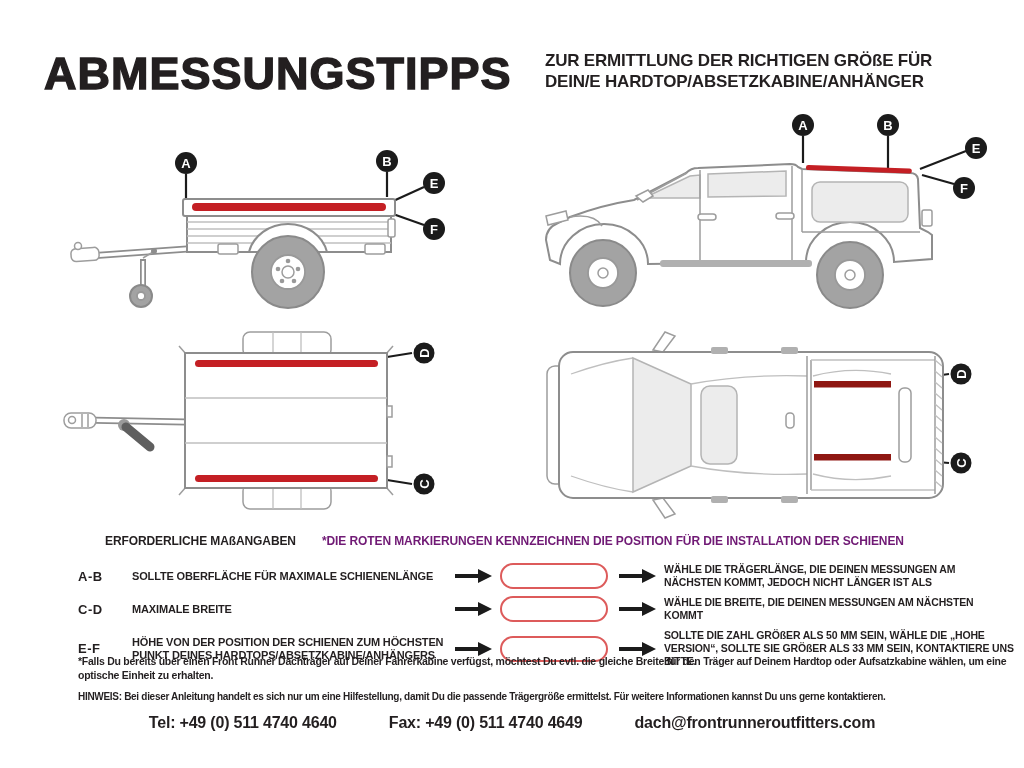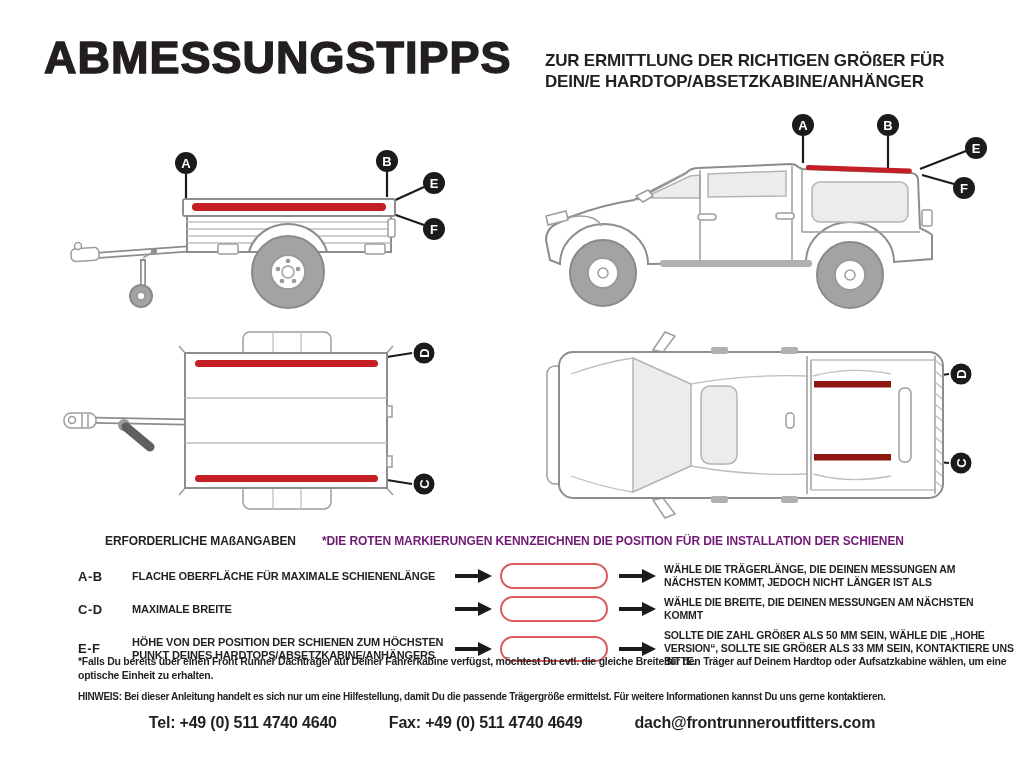--- a/index.html
+++ b/index.html
@@ -5,21 +5,21 @@
   html,body{margin:0;padding:0;}
   body{
     width:1024px;height:768px;position:relative;overflow:hidden;
     background:#ffffff;color:#231f20;
     font-family:"Liberation Sans",sans-serif;
     -webkit-font-smoothing:antialiased;
   }
   .abs{position:absolute;}
   
   .title{
-    left:44px;top:32px;
+    left:44px;top:48px;
     font-size:45px;font-weight:bold;letter-spacing:1px;
     -webkit-text-stroke:1.4px #231f20;
     white-space:nowrap;
   }
   .subtitle{
     left:545px;top:50px;width:440px;
     font-size:17px;font-weight:bold;line-height:21px;letter-spacing:-0.2px;
   }
   
   .meas-head{
@@ -62,21 +62,21 @@
   .mark{fill:#1b1b1b;}
   .mline{stroke:#1b1b1b;stroke-width:2.2;fill:none;}
   .mtxt{fill:#ffffff;font-family:"Liberation Sans",sans-serif;font-weight:bold;font-size:13px;text-anchor:middle;}
   .sill{fill:#b0b0b0;stroke:none;}
 </style>
 </head>
 <body>
 
 <div class="abs title">ABMESSUNGSTIPPS</div>
 <div class="abs subtitle">
-  <div>ZUR ERMITTLUNG DER RICHTIGEN GRÖßER FÜR</div>
+  <div>ZUR ERMITTLUNG DER RICHTIGEN GRÖßE FÜR</div>
   <div>DEIN/E HARDTOP/ABSETZKABINE/ANHÄNGER</div>
 </div>
 
 <svg class="abs" style="left:55px;top:115px;" width="400" height="205" viewBox="0 0 400 205">
 
   <line class="mline" x1="131" y1="59" x2="131" y2="84"></line>
   <line class="mline" x1="332" y1="57" x2="332" y2="82"></line>
   <line class="mline" x1="369" y1="72" x2="336" y2="87"></line>
   <line class="mline" x1="369" y1="110" x2="338" y2="99"></line>
 
@@ -316,21 +316,21 @@
 </svg>
 
 <div class="abs meas-head">
   <span>ERFORDERLICHE MAßANGABEN</span>
   <span class="meas-note">*DIE ROTEN MARKIERUNGEN KENNZEICHNEN DIE POSITION FÜR DIE INSTALLATION DER SCHIENEN</span>
 </div>
 
 <div class="abs rows">
   <div class="meas-row">
     <span class="meas-key">A-B</span>
-    <span class="meas-desc">FLACHE OBERFLÄCHE FÜR MAXIMALE SCHIENENLÄNGE</span>
+    <span class="meas-desc">SOLLTE OBERFLÄCHE FÜR MAXIMALE SCHIENENLÄNGE</span>
     <svg class="arrow-icon" width="38" height="14" viewBox="0 0 38 14">
       <line x1="1" y1="7" x2="25" y2="7" stroke="#1b1b1b" stroke-width="4"></line>
         <polygon points="24,0 38,7 24,14" fill="#1b1b1b"></polygon>
     </svg>
     <div class="pill"></div>
     <svg class="arrow-icon" width="38" height="14" viewBox="0 0 38 14">
       <line x1="1" y1="7" x2="25" y2="7" stroke="#1b1b1b" stroke-width="4"></line>
         <polygon points="24,0 38,7 24,14" fill="#1b1b1b"></polygon>
     </svg>
     <span class="meas-result">WÄHLE DIE TRÄGERLÄNGE, DIE DEINEN MESSUNGEN AM NÄCHSTEN KOMMT, JEDOCH NICHT LÄNGER IST ALS</span>

